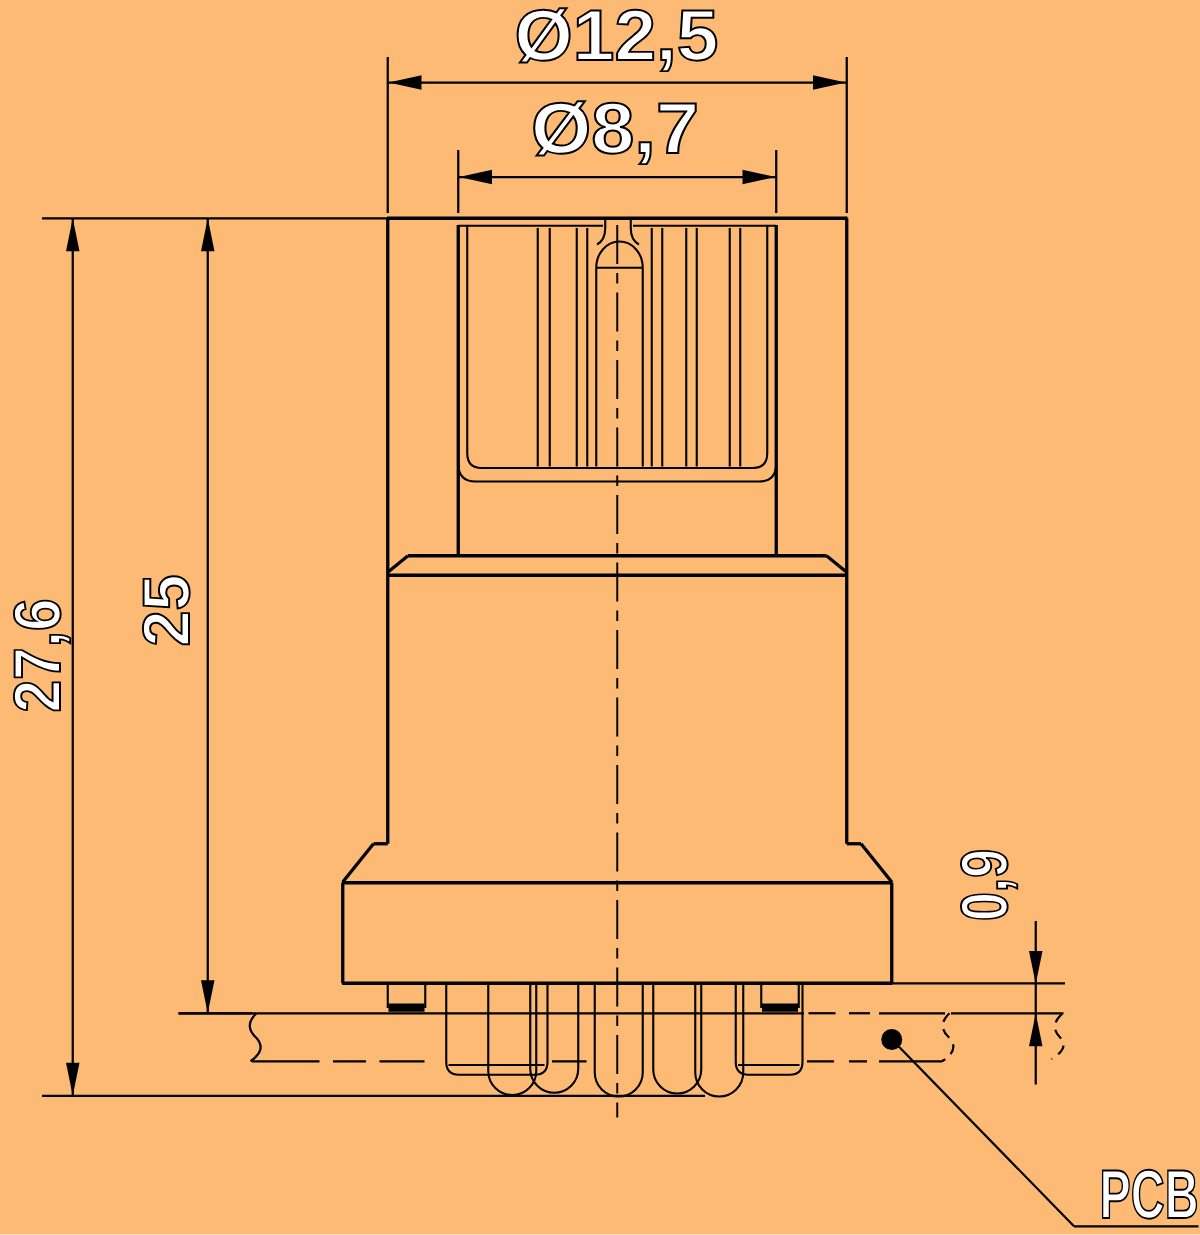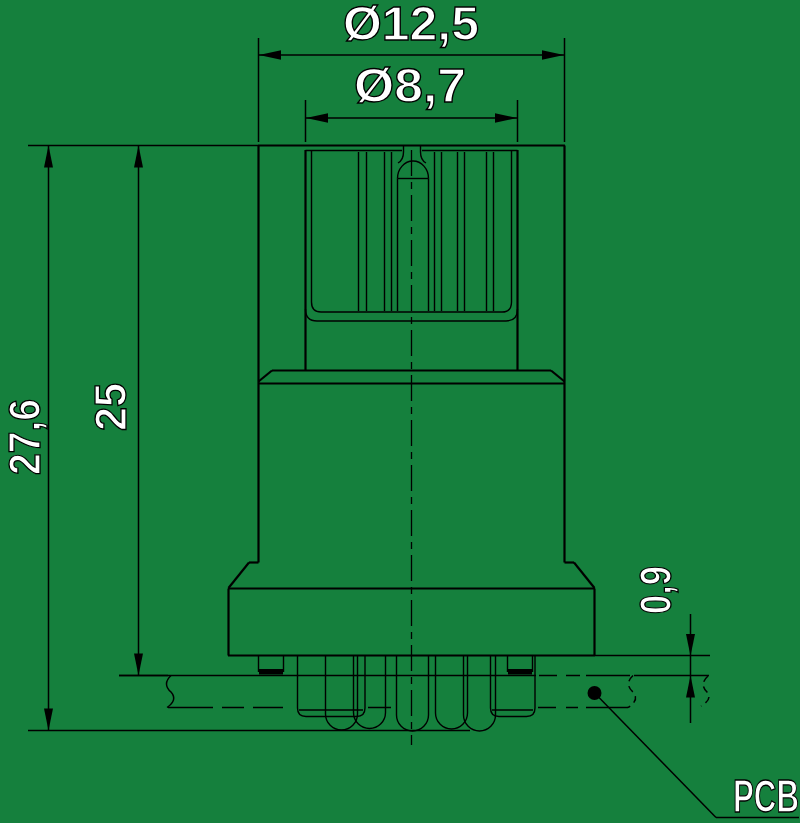--- a/index.html
+++ b/index.html
@@ -1,16 +1,16 @@
 <!DOCTYPE html>
 <html><head>
 <meta charset="utf-8">
 <style>
   html,body{margin:0;padding:0;background:#ffffff;}
-  .stage{width:800px;height:823px;background:#15803d;position:relative;overflow:hidden;
+  .stage{width:800px;height:823px;background:#fdba74;position:relative;overflow:hidden;
          font-family:"Liberation Sans",sans-serif;text-decoration:underline;}
   svg{display:block;}
   .obj{stroke:#000;stroke-width:2.2;fill:none;stroke-linecap:butt;}
   .det{stroke:#000;stroke-width:1.4;fill:none;}
   .dim{stroke:#000;stroke-width:1.5;fill:none;}
   .cl {stroke:#000;stroke-width:1.3;fill:none;}
   .arrow{fill:#000;stroke:none;}
   .dimtext{fill:#ffffff;stroke:#000000;stroke-width:1.3;
            font-family:"Liberation Sans",sans-serif;font-weight:bold;}
 </style>

